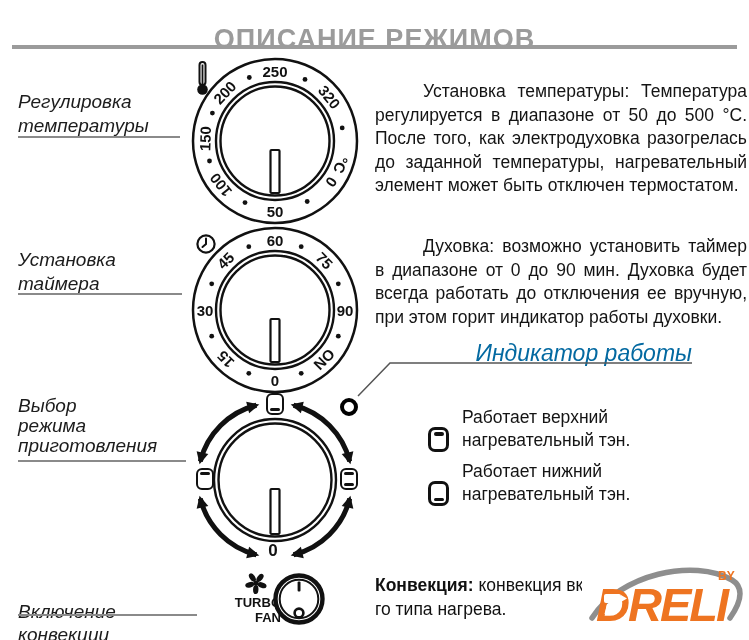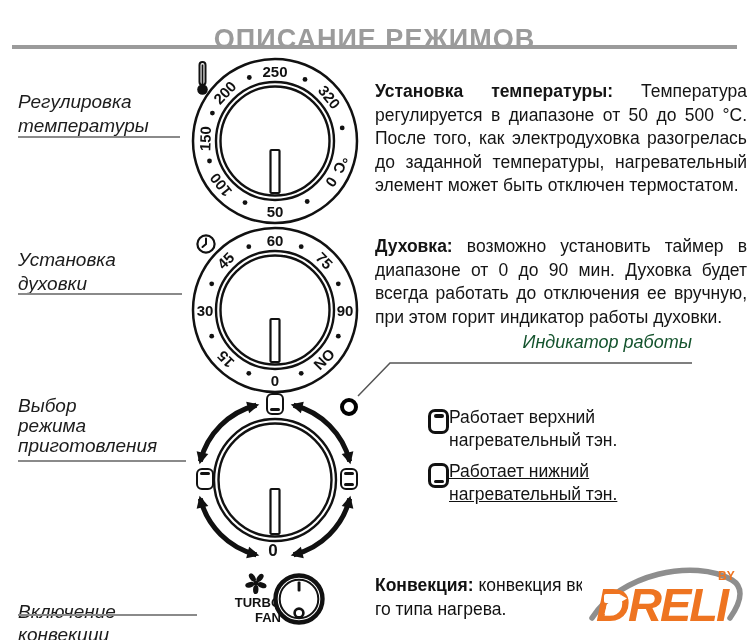--- a/index.html
+++ b/index.html
@@ -6,36 +6,36 @@
   .page{position:relative;width:749px;height:640px;background:#fff;overflow:hidden;
         font-family:"Liberation Sans",sans-serif;color:#111;}
   .title{position:absolute;top:12px;left:0;right:0;text-align:center;
          font-size:27px;font-weight:bold;letter-spacing:1px;color:#9b9b9b;margin-top:12px;}
   .title-rule{position:absolute;top:45px;left:12px;right:12px;height:4px;background:#9b9b9b;}
   .side-label{position:absolute;left:18px;font-style:italic;font-size:19px;line-height:24px;
               color:#1c1c1c;white-space:pre-line;}
   .side-rule{position:absolute;left:18px;height:2px;background:#8a8a8a;}
   .para{position:absolute;left:375px;width:372px;font-size:17.5px;line-height:23.5px;
         text-align:justify;color:#141414;}
-  .para b{font-weight:bold;}
+  .para b{font-weight:normal;margin-left:48px;}
   .dial-svg{position:absolute;}
   .dial-num{font-size:15px;font-weight:bold;fill:#111;}
-  .indicator-label{position:absolute;right:57px;top:332px;font-style:italic;font-size:18px;color:#14532d;}
+  .indicator-label{position:absolute;right:57px;top:340px;font-style:italic;font-size:23px;color:#0369a1;}
   .indicator-dot{position:absolute;left:340px;top:398px;width:10px;height:10px;background:#fff;
                  border:4px solid #000;border-radius:50%;}
   .el-icon{box-sizing:border-box;width:21px;height:25px;border:3px solid #111;border-radius:7px;
            position:relative;background:#fff;flex:0 0 auto;}
   .el-icon.small{width:18px;height:22px;border-width:2.5px;border-radius:6px;position:absolute;}
   .el-icon.et::before{content:"";position:absolute;top:2px;left:2.5px;right:2.5px;height:3.5px;
                       background:#111;border-radius:2px;}
   .el-icon.eb::after{content:"";position:absolute;bottom:2px;left:2.5px;right:2.5px;height:3.5px;
                      background:#111;border-radius:2px;}
   .el-icon.small.et::before{height:3px;top:2px;left:2px;right:2px;}
   .el-icon.small.eb::after{height:3px;bottom:2px;left:2px;right:2px;}
-  .legend-row{position:absolute;left:428px;display:flex;gap:0;align-items:flex-start;width:300px;}
+  .legend-row{position:absolute;left:428px;display:flex;gap:13px;align-items:flex-end;width:300px;}
   .legend-text{font-size:17.5px;line-height:23px;white-space:pre-line;color:#141414;}
   .mode-zero{position:absolute;left:265px;top:541px;width:16px;text-align:center;
              font-size:17px;font-weight:bold;}
   .turbo-caption{position:absolute;left:225px;top:595px;width:56px;text-align:right;
                  font-weight:bold;font-size:13px;line-height:15px;white-space:pre-line;}
   .conv-desc{position:absolute;left:375px;top:574px;width:240px;font-size:17.5px;line-height:23.5px;}
   .conv-desc .body{white-space:pre-line;}
   .logo-box{position:absolute;left:582px;top:564px;width:167px;height:72px;background:#fff;}
 </style>
 </head>
@@ -83,21 +83,21 @@
       <rect x="82.5" y="96" width="9" height="43" rx="1" fill="#fff" stroke="#111" stroke-width="2.2"></rect>
     </g>
   </svg>
 
   <p class="para" style="top:80px;margin:0;">
     <b>Установка температуры:</b>
     <span>Температура регулируется в диапазоне от 50 до 500 °С. После того, как электродуховка разогрелась до заданной температуры, нагревательный элемент может быть отключен термостатом.</span>
   </p>
 
   <div class="side-label" style="top:248px;">Установка
-духовки</div>
+таймера</div>
   <div class="side-rule" style="top:293px;width:164px;"></div>
 
   <svg class="dial-svg" style="left:195px;top:233px;" width="22" height="22" viewBox="0 0 22 22">
     <circle cx="11" cy="11" r="8.6" fill="#fff" stroke="#111" stroke-width="2.2"></circle>
     <path d="M11,5.5 L11,11 L7.5,14" fill="none" stroke="#111" stroke-width="2" stroke-linecap="round"></path>
   </svg>
 
   <svg class="dial-svg" style="left:188px;top:223px;" width="174" height="174" viewBox="0 0 174 174">
     <circle cx="87" cy="87" r="82" fill="#fff" stroke="#111" stroke-width="2.5"></circle>
     <g fill="#111">
@@ -168,21 +168,21 @@
   <div class="el-icon small eb" style="left:266px;top:393px;"></div>
   <div class="el-icon small et" style="left:196px;top:468px;"></div>
   <div class="el-icon small et eb" style="left:340px;top:468px;"></div>
   <div class="mode-zero">0</div>
 
   <div class="legend-row" style="top:406px;">
     <div class="el-icon et" style="margin-top:3px;"></div>
     <div class="legend-text">Работает верхний
 нагревательный тэн.</div>
   </div>
-  <div class="legend-row" style="top:460px;text-decoration:underline;">
+  <div class="legend-row" style="top:460px;">
     <div class="el-icon eb" style="margin-top:3px;"></div>
     <div class="legend-text">Работает нижний
 нагревательный тэн.</div>
   </div>
 
   <div class="side-label" style="top:600px;line-height:23px;">Включение
 конвекции</div>
   <div class="side-rule" style="top:614px;width:179px;"></div>
 
   <svg class="dial-svg" style="left:243px;top:570px;" width="26" height="26" viewBox="0 0 26 26">

